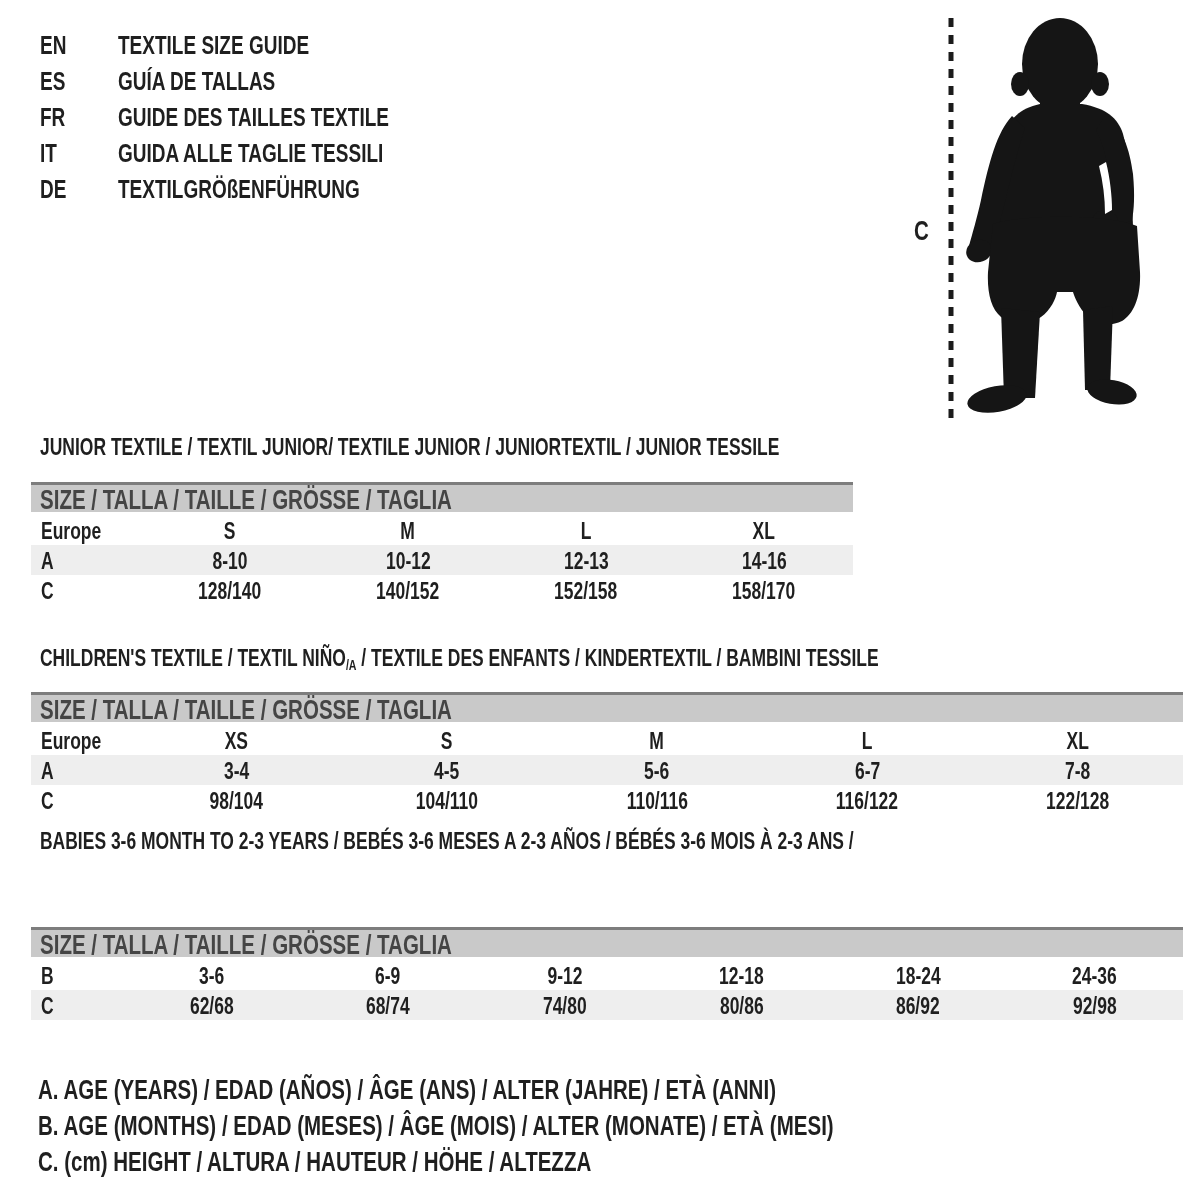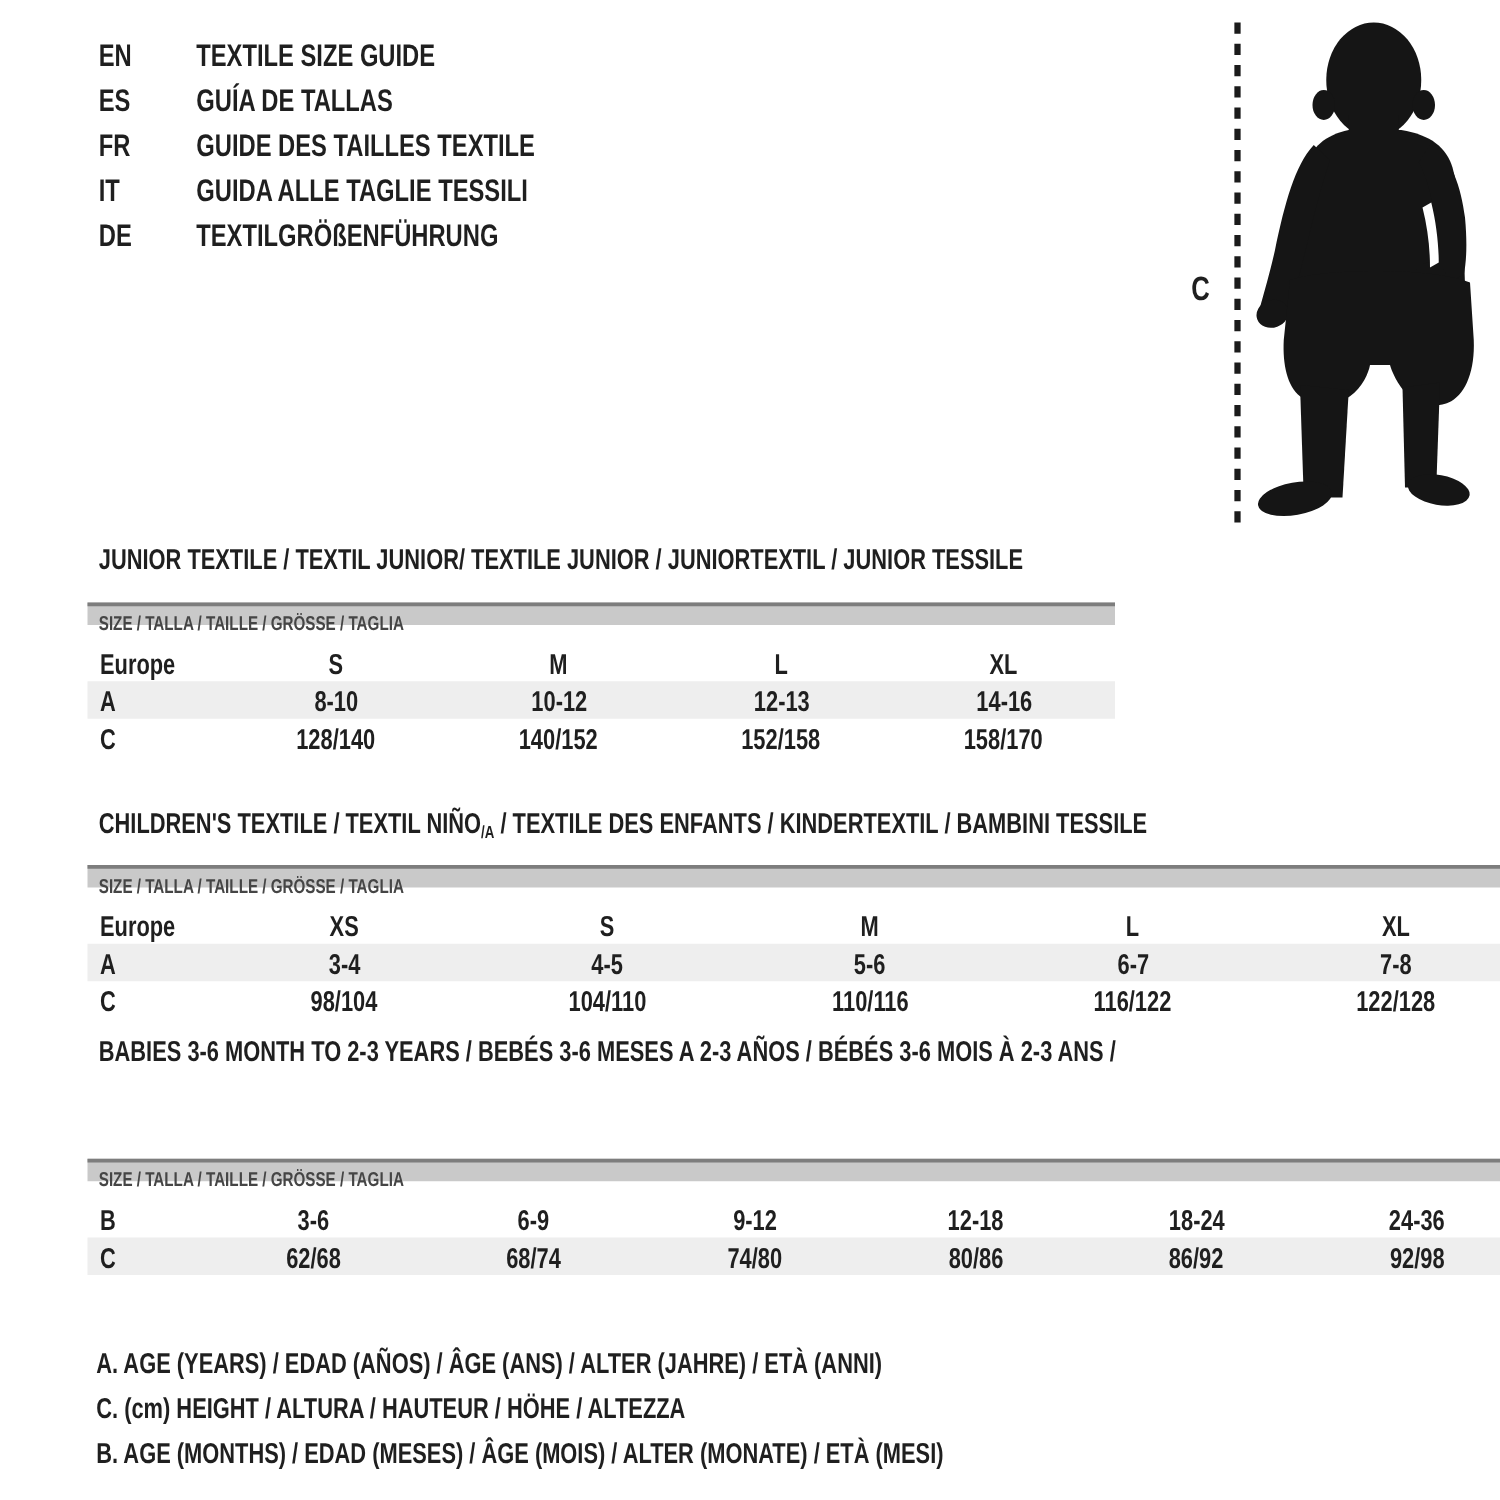--- a/index.html
+++ b/index.html
@@ -3,55 +3,55 @@
 <meta charset="utf-8">
 <style>
   html,body { margin:0; padding:0; }
   body {
     width:1200px; height:1200px; position:relative;
     background:#ffffff; overflow:hidden;
     font-family:"Liberation Sans","DejaVu Sans",sans-serif;
     font-weight:700; color:#1f1f1f;
     -webkit-font-smoothing:antialiased;
   }
-  .abs { position:absolute;margin-left:39px; }
+  .abs { position:absolute; }
   
   .cx  { display:inline-block; transform:scaleX(0.76); transform-origin:0 50%; white-space:nowrap; }
   .cxc { display:inline-block; transform:scaleX(0.76); transform-origin:50% 50%; white-space:nowrap; }
 
   
   .lang-block { top:27px; left:40px; }
   .lang-row { display:flex; height:36px; line-height:36px; font-size:25px; }
   .lang-code { width:78px; }
 
   
   .figure-wrap { left:900px; top:0; width:300px; height:430px; }
   .measure-label { left:914px; top:216px; font-size:27px; }
 
   
   .sec-title { left:40px; font-size:23px; line-height:26px;text-align:right; }
   .sub { font-size:14px; vertical-align:-4px; }
 
   
   .size-bar {
-    left:31px; height:18px; line-height:30px;
+    left:31px; height:30px; line-height:30px;
     background:#c9c9c9; border-top:3px solid #7d7d7d;
-    font-size:16px; color:#454545; padding-left:9px; box-sizing:border-box;
+    font-size:27px; color:#454545; padding-left:9px; box-sizing:border-box;
   }
   .tbl { left:31px; }
   .trow { display:flex; height:30px; align-items:flex-end; font-size:23px; }
   .trow.alt { background:#eeeeee; }
   .trow .c0 { padding-left:10px; box-sizing:border-box; text-align:left; }
   .trow .c  { flex:1; text-align:center; }
   .w-junior { width:822px; }  .w-junior .c0 { width:110px; }
   .w-wide   { width:1152px; } .w-wide .c0 { width:100px; }
   .w-baby   { width:1152px; } .w-baby .c0 { width:92px; }
 
   
-  .legend { left:38px; top:1072px; font-size:23px; }
+  .legend { left:38px; top:1072px; font-size:27px; }
   .legend-line { height:36px; line-height:36px; }
 </style>
 </head>
 <body>
 
 <div class="abs lang-block">
   <div class="lang-row">
     <span class="lang-code"><span class="cx">EN</span></span>
     <span><span class="cx">TEXTILE SIZE GUIDE</span></span>
   </div>
@@ -182,15 +182,15 @@
     <div class="c"><span class="cxc">68/74</span></div>
     <div class="c"><span class="cxc">74/80</span></div>
     <div class="c"><span class="cxc">80/86</span></div>
     <div class="c"><span class="cxc">86/92</span></div>
     <div class="c"><span class="cxc">92/98</span></div>
   </div>
 </div>
 
 <div class="abs legend">
   <div class="legend-line"><span class="cx">A. AGE (YEARS) / EDAD (AÑOS) / ÂGE (ANS) / ALTER (JAHRE) / ETÀ (ANNI)</span></div>
+  <div class="legend-line"><span class="cx">B. AGE (MONTHS) / EDAD (MESES) / ÂGE (MOIS) / ALTER (MONATE) / ETÀ (MESI)</span></div>
   <div class="legend-line"><span class="cx">C. (cm) HEIGHT / ALTURA / HAUTEUR / HÖHE / ALTEZZA</span></div>
-  <div class="legend-line"><span class="cx">B. AGE (MONTHS) / EDAD (MESES) / ÂGE (MOIS) / ALTER (MONATE) / ETÀ (MESI)</span></div>
 </div>
 
 </body></html>

